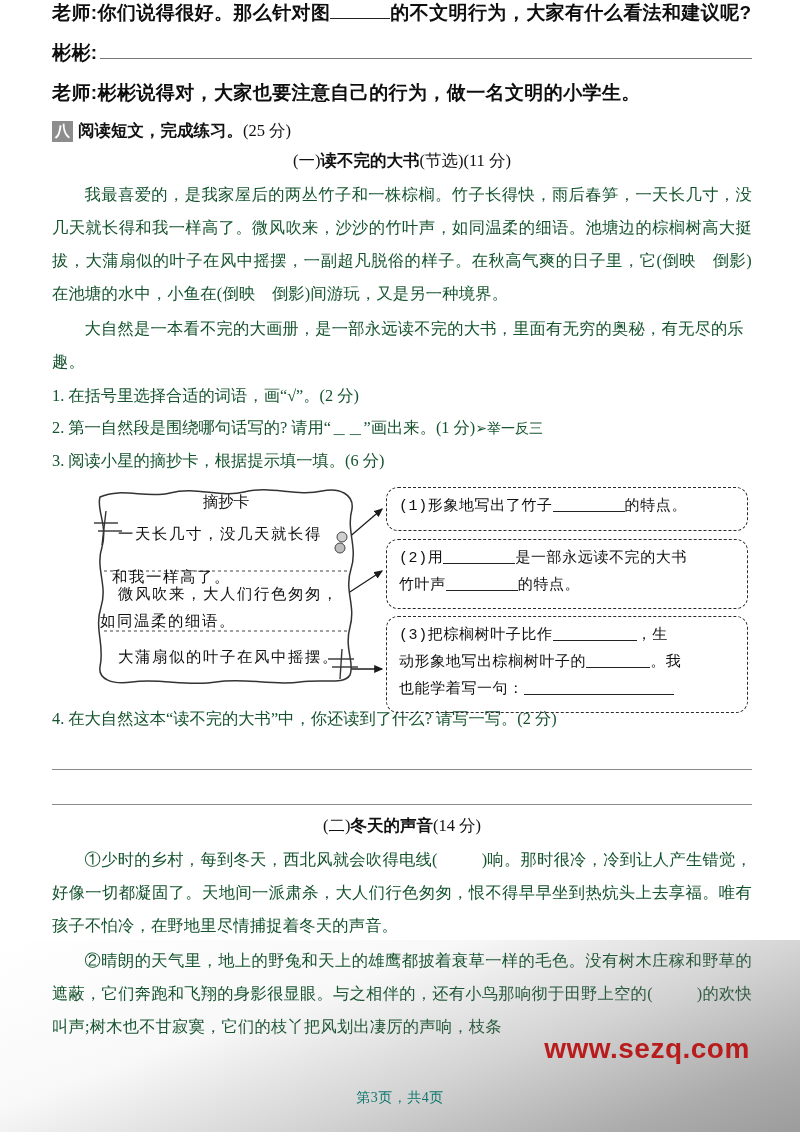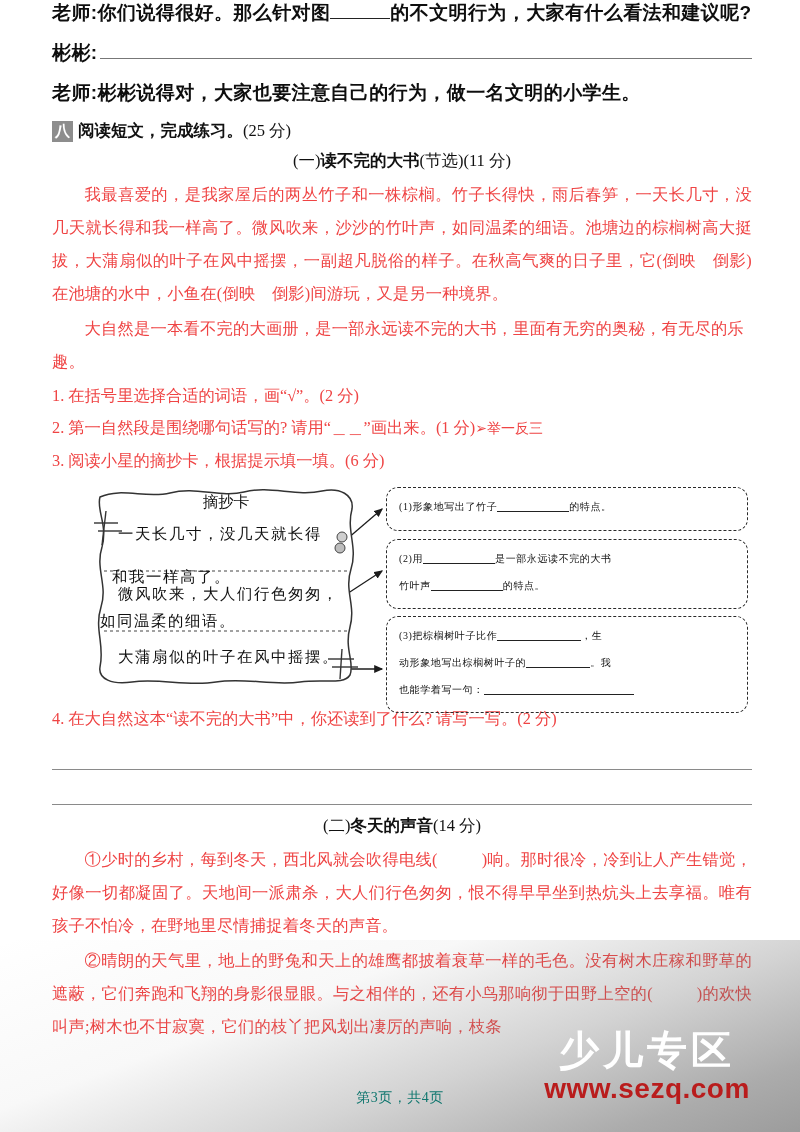--- a/index.html
+++ b/index.html
@@ -36,21 +36,21 @@
   .hei {
     font-family: "Liberation Sans", "DejaVu Sans", sans-serif;
     font-weight: bold;
     font-size: 19px;
     letter-spacing: 0.4px;
     color: #0e0e0e;
   }
   .kai {
     font-family: "Liberation Serif", "DejaVu Serif", serif;
     font-size: 16.5px;
-    color: #ef4444;
+    color: #14532d;
   }
 
   .dlg-row {
     display: flex;
     align-items: baseline;
     margin-bottom: 14px;
     white-space: nowrap;
   }
   .dlg-row .lbl { flex: none; }
   .dlg-row .txt { flex: none; }
@@ -177,24 +177,24 @@
     font-family: "Liberation Serif", "DejaVu Serif", serif;
     white-space: nowrap;
   }
 
   .qbox {
     position: absolute;
     border: 1.5px dashed #2a2a2a;
     border-radius: 12px;
     box-sizing: border-box;
     padding: 5px 18px 5px 12px;
-    font-size: 10px;
+    font-size: 15px;
     line-height: 27px;
     letter-spacing: 0.6px;
-    font-family: Liberation Serif, serif;
+    font-family: Liberation Mono, monospace;
     background: transparent;
   }
   .qbox .ul {
     display: inline-block;
     border-bottom: 1.4px solid #222;
     height: 0.95em;
     vertical-align: -2px;
   }
 
   
@@ -388,18 +388,17 @@
 
     <p class="para kai"><span>①</span><span>少时的乡村，每到冬天，西北风就会吹得电线(</span><span class="paren-blank"></span><span>)响。那时很冷，冷到让人产生错觉，好像一切都凝固了。天地间一派肃杀，大人们行色匆匆，恨不得早早坐到热炕头上去享福。唯有孩子不怕冷，在野地里尽情捕捉着冬天的声音。</span></p>
 
     <p class="para kai"><span>②</span><span>晴朗的天气里，地上的野兔和天上的雄鹰都披着衰草一样的毛色。没有树木庄稼和野草的遮蔽，它们奔跑和飞翔的身影很显眼。与之相伴的，还有小鸟那响彻于田野上空的(</span><span class="paren-blank"></span><span>)的欢快叫声;树木也不甘寂寞，它们的枝丫把风划出凄厉的声响，枝条</span></p>
 
   </div>
 
   <div class="shade"></div>
 
   <div class="watermark">
-    <div class="wm-cn">少儿专区</div>
     <div class="wm-url">www.sezq.com</div>
   </div>
 
   <div class="footer">第3页，共4页</div>
 </div>
 
 </body></html>

